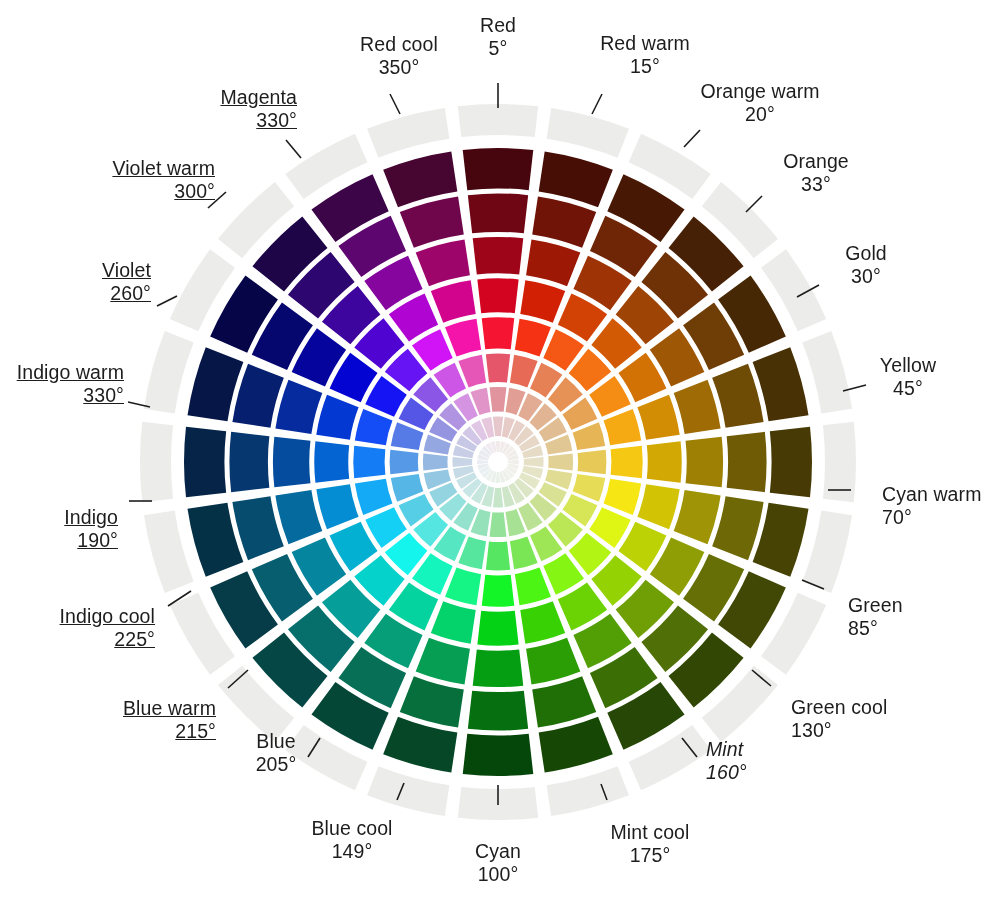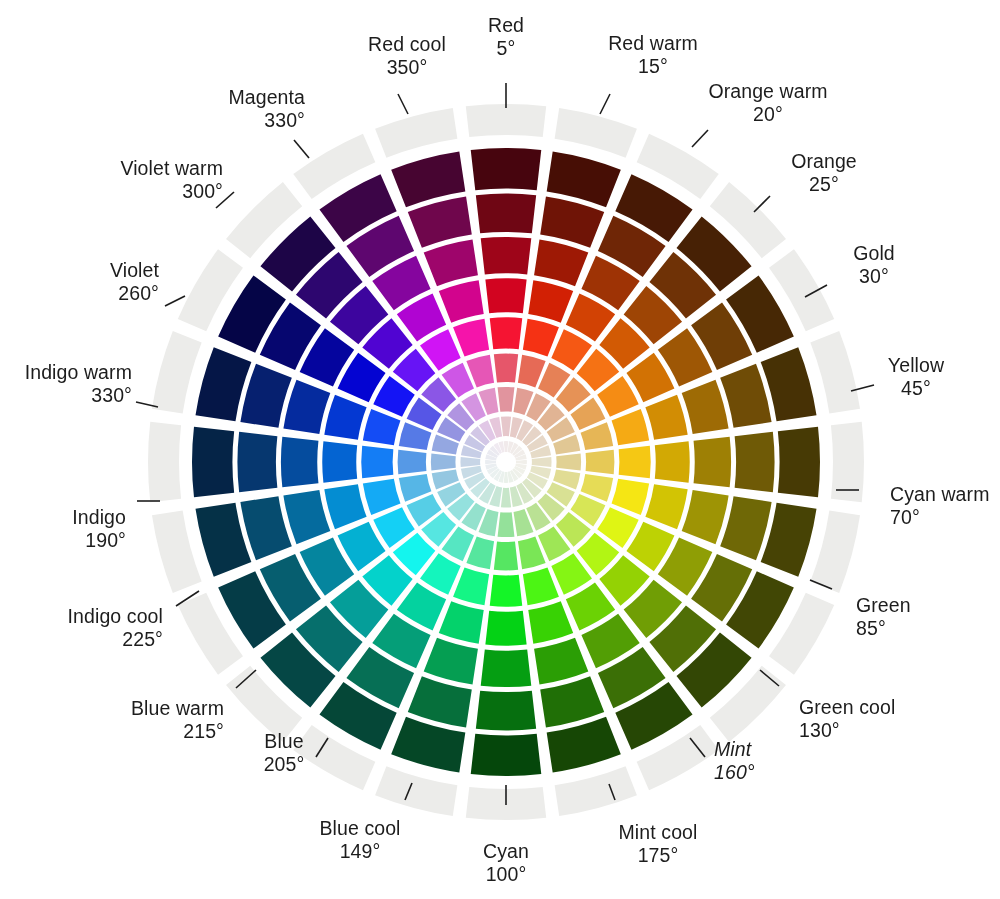--- a/index.html
+++ b/index.html
@@ -12,42 +12,41 @@
     width: 1000px;
     height: 899px;
     font-family: "Liberation Sans", sans-serif;
     color: #1d1d1d;
     overflow: hidden;
   }
   #wheel-figure {
     position: relative;
     width: 832px;
     height: 899px;
-    margin-left: 8px;
   }
   #wheel-svg {
     position: absolute;
     left: 0;
     top: 0;
     width: 1000px;
     height: 899px;
     display: block;
   }
   .hue-label {
     position: absolute;
     font-size: 19.5px;
     line-height: 1.18;
     color: #1d1d1d;
     white-space: nowrap;
     letter-spacing: 0.1px;
   }
   .hue-label .lbl-name { display: block; }
   .hue-label .lbl-deg  { display: block; }
   .align-center { text-align: center; transform: translateX(-50%); }
-  .align-right  { text-align: right; transform: translateX(-100%); }
+  .align-right  { text-align: right; transform: translateX(-100%); text-decoration: underline; }
   .align-left   { text-align: left; }
 </style>
 </head>
 <body>
 
 <div id="wheel-figure">
   <svg id="wheel-svg" viewBox="0 0 1000 899" aria-label="Color wheel">
       <g>
         <path d="M457.78 106.27 A358 358 0 0 1 538.22 106.27 L534.73 137.07 A327 327 0 0 0 461.27 137.07 Z" fill="#ececea"></path>
         <path d="M551.22 107.98 A358 358 0 0 1 628.92 128.80 L617.58 157.65 A327 327 0 0 0 546.62 138.63 Z" fill="#ececea"></path>
@@ -321,21 +320,21 @@
       <div class="hue-label align-center" style="left: 645px; top: 32px;">
         <span class="lbl-name">Red warm</span>
         <span class="lbl-deg">15°</span>
       </div>
       <div class="hue-label align-center" style="left: 760px; top: 80px;">
         <span class="lbl-name">Orange warm</span>
         <span class="lbl-deg">20°</span>
       </div>
       <div class="hue-label align-center" style="left: 816px; top: 150px;">
         <span class="lbl-name">Orange</span>
-        <span class="lbl-deg">25°</span>
+        <span class="lbl-deg">33°</span>
       </div>
       <div class="hue-label align-center" style="left: 866px; top: 242px;">
         <span class="lbl-name">Gold</span>
         <span class="lbl-deg">30°</span>
       </div>
       <div class="hue-label align-center" style="left: 908px; top: 354px;">
         <span class="lbl-name">Yellow</span>
         <span class="lbl-deg">45°</span>
       </div>
       <div class="hue-label align-left" style="left: 882px; top: 483px;">

